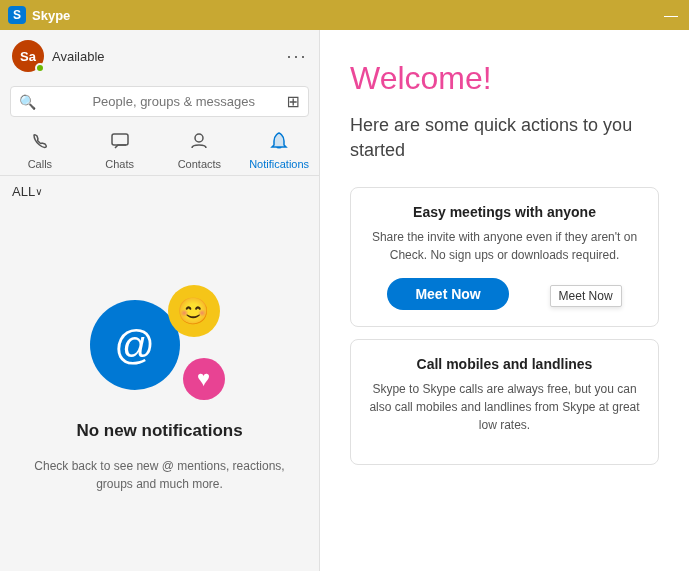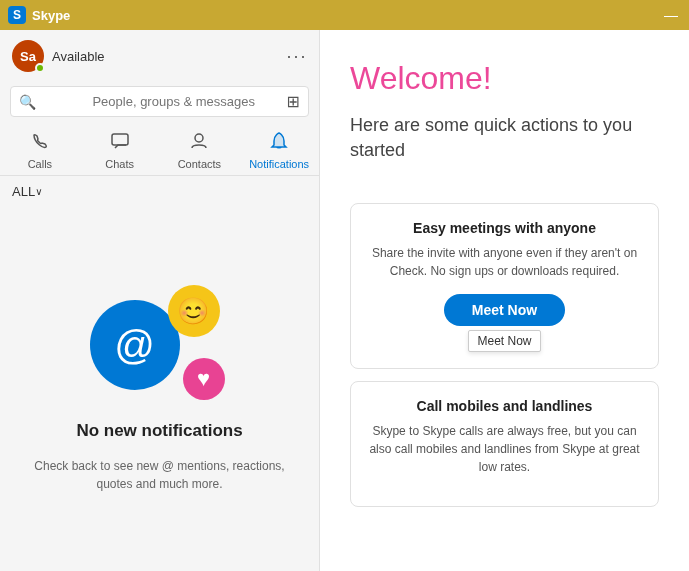--- a/index.html
+++ b/index.html
@@ -265,21 +265,21 @@
     }
     .welcome-title {
       font-size: 32px;
       font-weight: 300;
       color: #ec4899;
       margin-bottom: 16px;
     }
     .welcome-subtitle {
       font-size: 18px;
       color: #444;
-      margin-bottom: 40px;
+      margin-bottom: 24px;
       line-height: 1.4;
     }
 
     
     .card {
       border: 1px solid #e0e0e0;
       border-radius: 8px;
       padding: 16px;
       margin-bottom: 12px;
       background: #fff;
@@ -321,21 +321,21 @@
       color: #333;
       display: inline-block;
       margin-top: 4px;
       box-shadow: 0 2px 4px rgba(0,0,0,0.1);
       margin-left: auto;
       margin-right: auto;
       width: fit-content;
     }
     .card-btn-wrap {
       display: flex;
-      flex-direction: column;
+      flex-direction: row;
       align-items: center;
     }
   </style>
 </head>
 <body>
 
 <div class="titlebar">
   <div class="titlebar-left">
     <div class="titlebar-icon">S</div>
     <span class="titlebar-title">Skype</span>
@@ -407,21 +407,21 @@
       <span style="font-size:10px">∨</span>
     </div>
 
     <div class="notifications-content">
       <div class="notif-icons">
         <div class="notif-circle-blue">@</div>
         <div class="notif-circle-yellow">😊</div>
         <div class="notif-circle-pink" style="color:white;font-size:22px">♥</div>
       </div>
       <div class="notif-title">No new notifications</div>
-      <div class="notif-desc">Check back to see new @ mentions, reactions, quotes and much more.</div>
+      <div class="notif-desc">Check back to see new @ mentions, reactions, groups and much more.</div>
     </div>
 
   </div>
 
   <div class="right-panel">
     <h1 class="welcome-title">Welcome!</h1>
     <p class="welcome-subtitle">Here are some quick actions to you started</p>
 
     <div class="card">
       <div class="card-title">Easy meetings with anyone</div>

